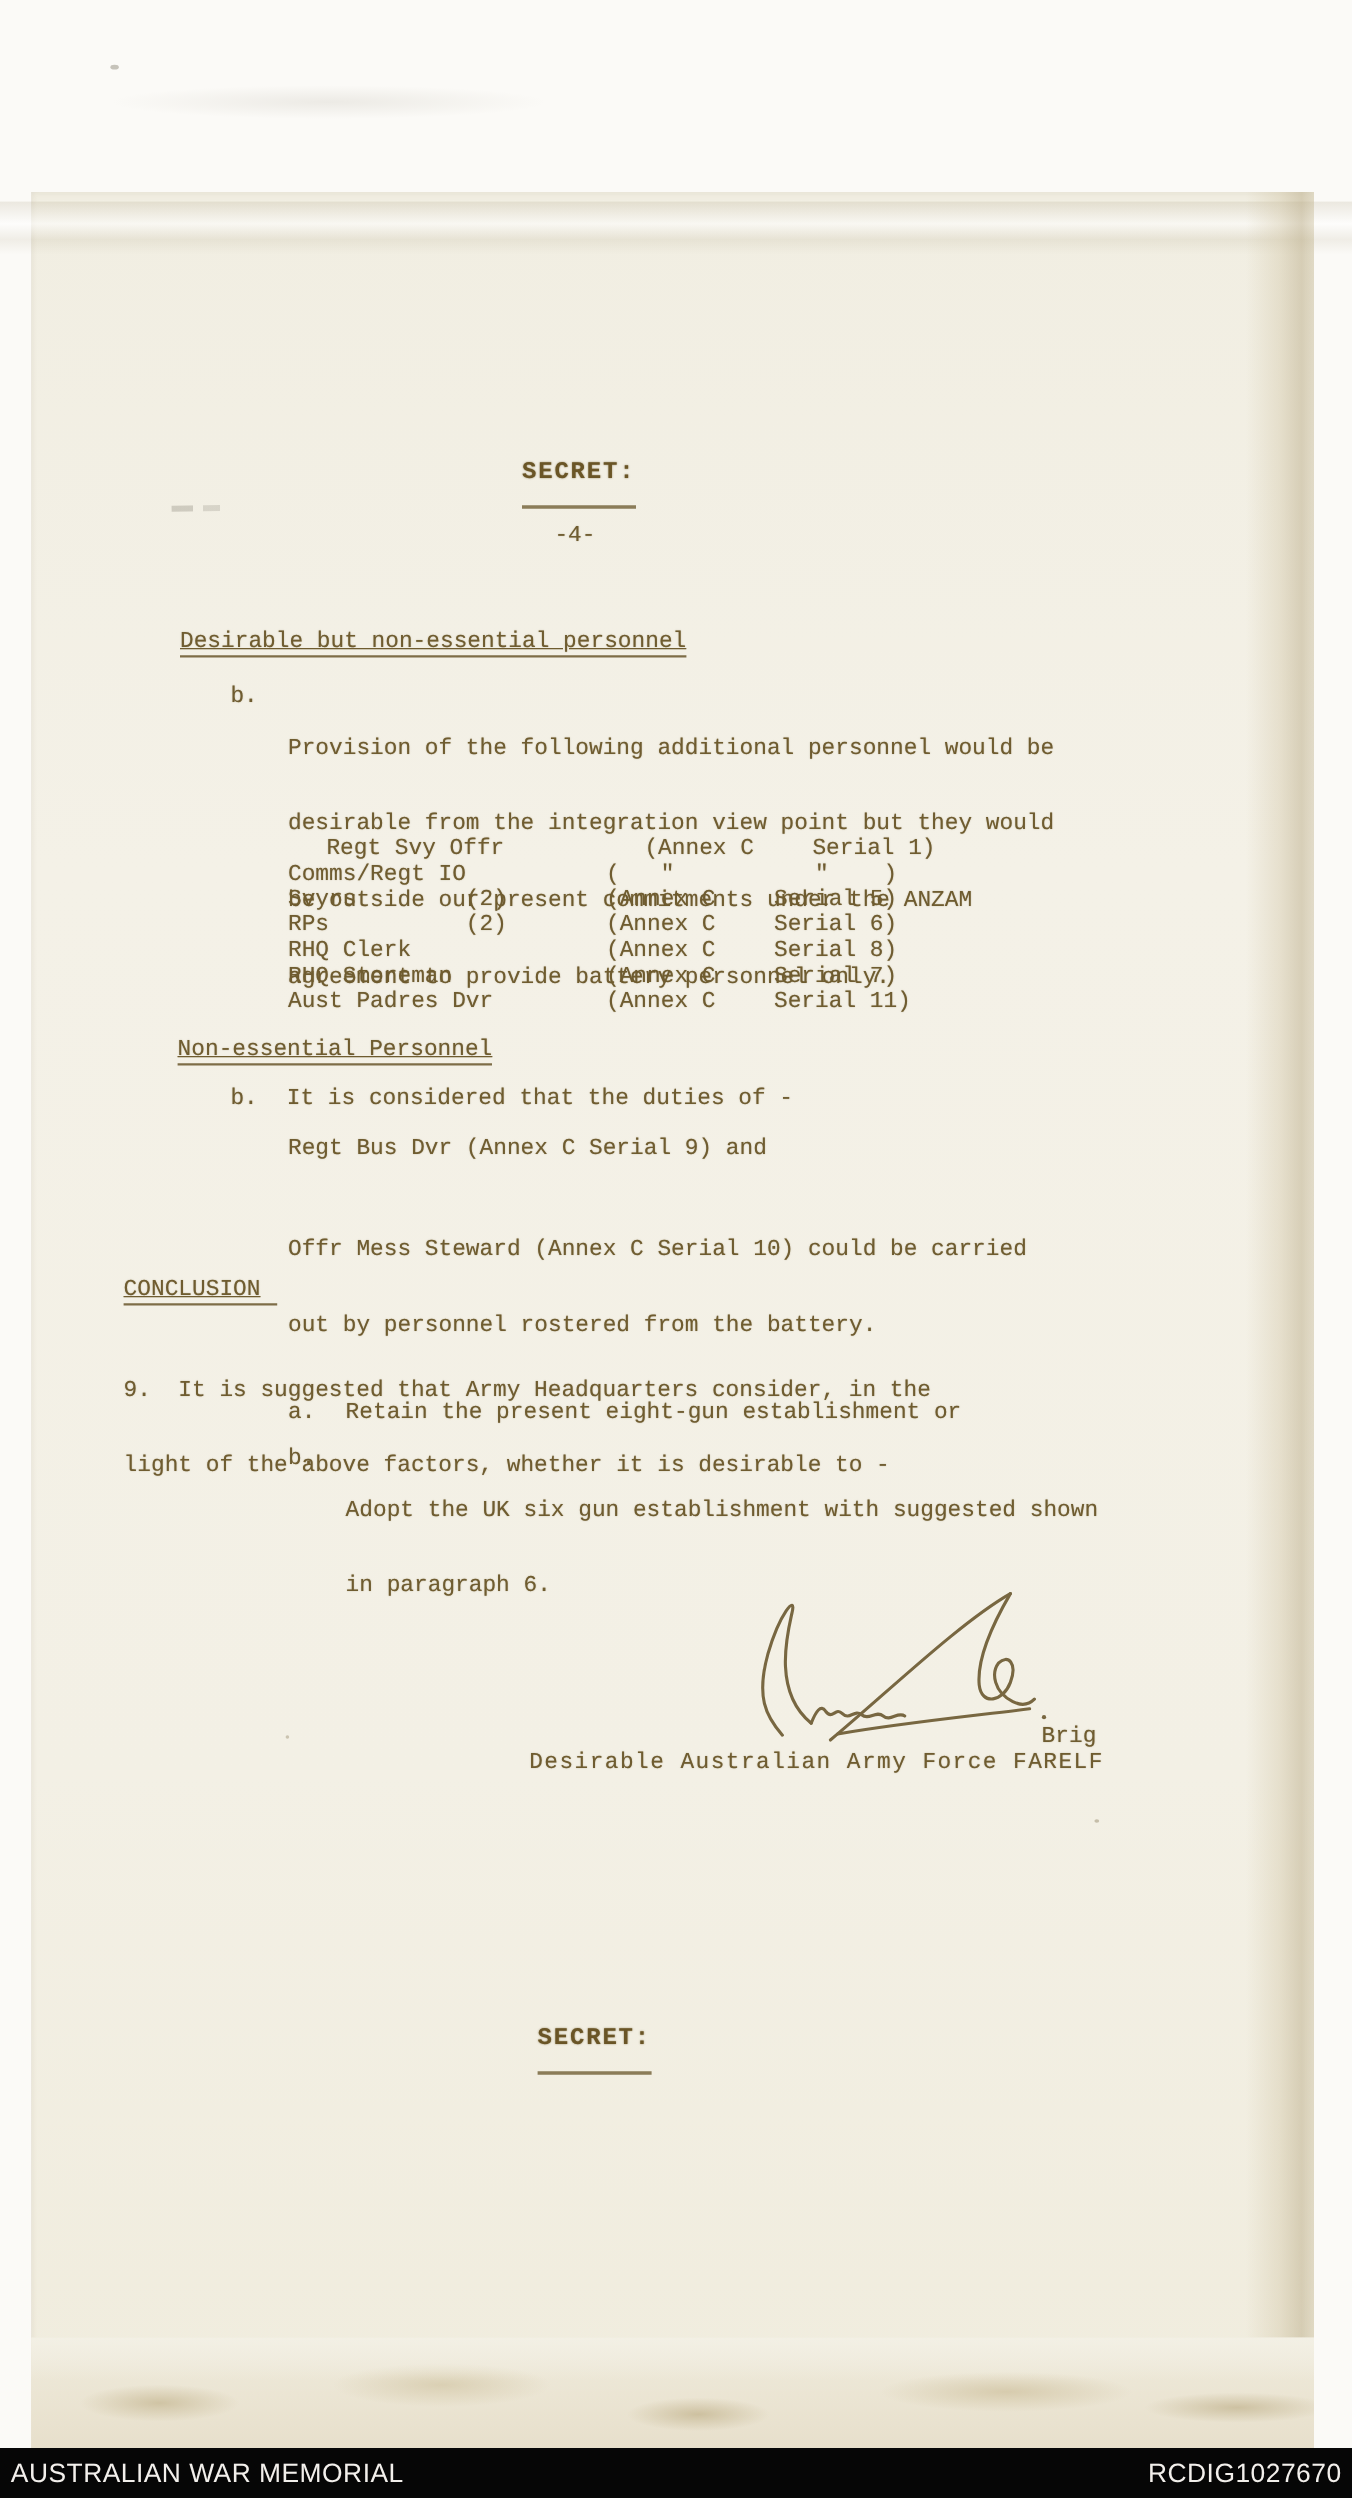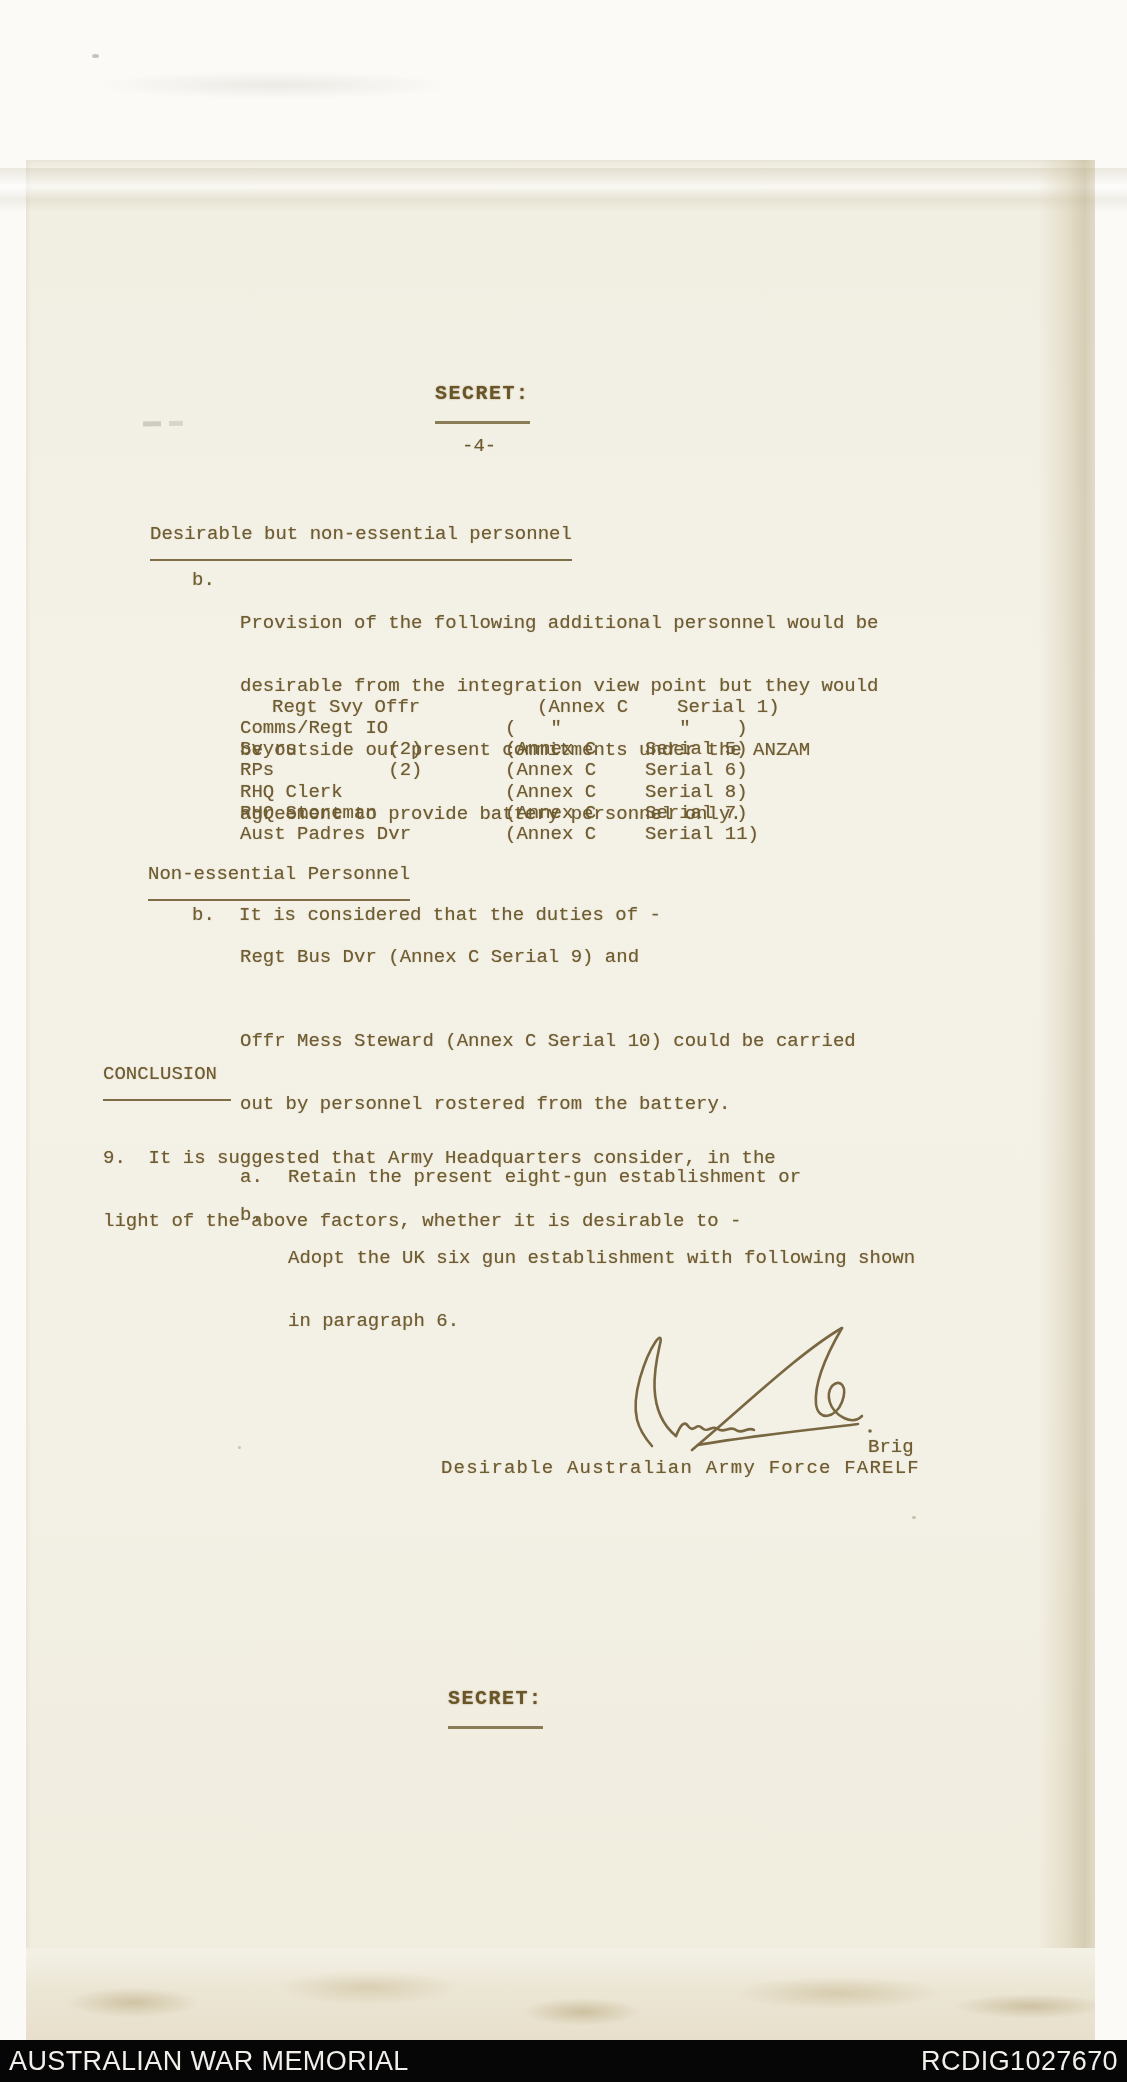--- a/index.html
+++ b/index.html
@@ -44,41 +44,41 @@
   }
   .speck1{position:absolute;left:92px;top:54px;width:7px;height:4px;background:rgba(120,112,95,.4);border-radius:50%;}
   .speck2{position:absolute;left:912px;top:1516px;width:4px;height:3px;background:rgba(130,115,80,.4);border-radius:50%;}
   .speck3{position:absolute;left:238px;top:1446px;width:3px;height:3px;background:rgba(130,115,80,.35);border-radius:50%;}
   
   .tw{
     position:absolute;white-space:pre;
     font-size:19px;line-height:21.3px;color:#6f5c30;
     text-shadow:0 0 1px rgba(111,92,48,.55);
   }
-  .tw-u{border-bottom:2px solid rgba(104,86,42,.85);padding-bottom:14px;}
+  .tw-u{border-bottom:2px solid rgba(104,86,42,.85);padding-bottom:1px;text-decoration:underline;}
   .stamp{
     font-weight:bold;font-size:20px;letter-spacing:1.5px;color:#6a5526;
     border-bottom:3px solid rgba(104,86,42,.75);padding-bottom:17px;
     text-shadow:0 0 1.6px rgba(106,85,38,.7);
   }
   .ls1{letter-spacing:1.2px;}
   .p-row{position:absolute;left:240px;width:620px;height:21px;}
   .p-row > span{position:absolute;top:0;white-space:pre;}
   .p-name{left:0;}
   .p-annex{left:265px;}
   .p-serial{left:405px;}
   .sig{position:absolute;left:600px;top:1318px;}
   
   .footer-bar{
     position:absolute;left:0;top:2040px;width:1127px;height:42px;
     background:#060606;color:#f2efeb;
     display:flex;justify-content:space-between;align-items:center;
     padding:0 9px;box-sizing:border-box;
     font-family:"Liberation Sans","DejaVu Sans",sans-serif;
-    font-size:27px;letter-spacing:.4px;font-weight:400;
+    font-size:22px;letter-spacing:.4px;font-weight:400;
   }
 </style>
 </head>
 <body>
 
 <div>
 
   <div class="sheet-main"></div>
   <div class="crease"></div>
   <div class="crinkle"></div>
@@ -148,21 +148,21 @@
 
   <div class="tw" style="left: 103px; top: 1064px; color: rgb(111, 92, 48);"><span class="tw-u" style="padding-right:14px;">CONCLUSION</span></div>
   <div class="tw" style="left: 103px; top: 1105px; color: rgb(111, 92, 48);">
     <div>9.  It is suggested that Army Headquarters consider, in the</div>
     <div>light of the above factors, whether it is desirable to -</div>
   </div>
   <div class="tw" style="left: 240px; top: 1167px; color: rgb(111, 92, 48);">a.</div>
   <div class="tw" style="left: 288px; top: 1167px; color: rgb(111, 92, 48);">Retain the present eight-gun establishment or</div>
   <div class="tw" style="left: 240px; top: 1205px; color: rgb(111, 92, 48);">b.</div>
   <div class="tw" style="left: 288px; top: 1205px; color: rgb(111, 92, 48);">
-    <div>Adopt the UK six gun establishment with following shown</div>
+    <div>Adopt the UK six gun establishment with suggested shown</div>
     <div>in paragraph 6.</div>
   </div>
 
   <svg class="sig" width="280" height="140" viewBox="0 0 280 140">
     <g fill="none" stroke="#6b5930" stroke-width="2.6" stroke-linecap="round" opacity="0.9">
       <path d="M52 128 C38 112 30 96 40 60 C50 26 64 10 60 26 C56 44 44 92 76 118"></path>
       <path d="M76 118 C80 108 84 102 88 108 C94 116 96 104 102 110 C108 116 112 106 118 111 C124 116 130 107 136 112 C142 117 148 108 154 112"></path>
       <path d="M92 132 C140 92 200 34 242 10"></path>
       <path d="M242 10 C228 34 214 64 216 86 C218 104 236 100 242 84 C248 68 240 60 232 68 C226 76 228 92 244 100 C252 104 258 102 262 98"></path>
       <path d="M98 127 C150 118 210 112 258 106"></path>

